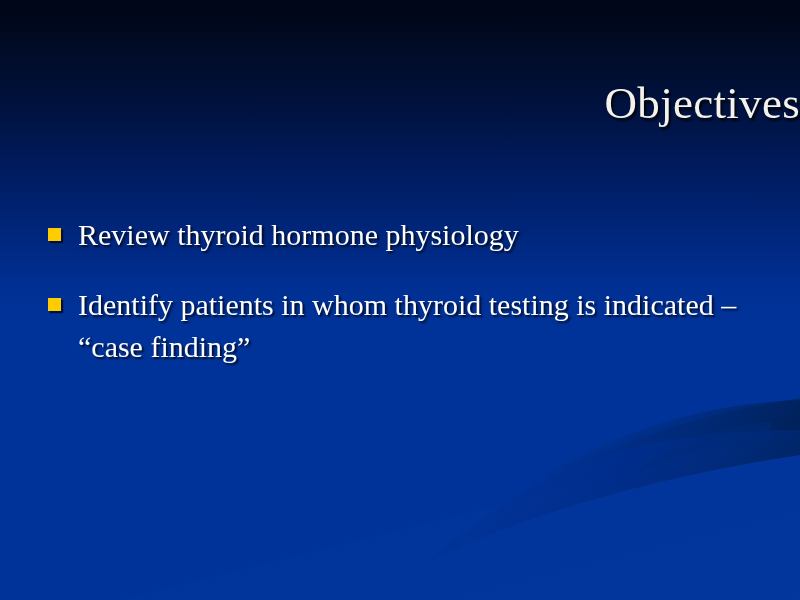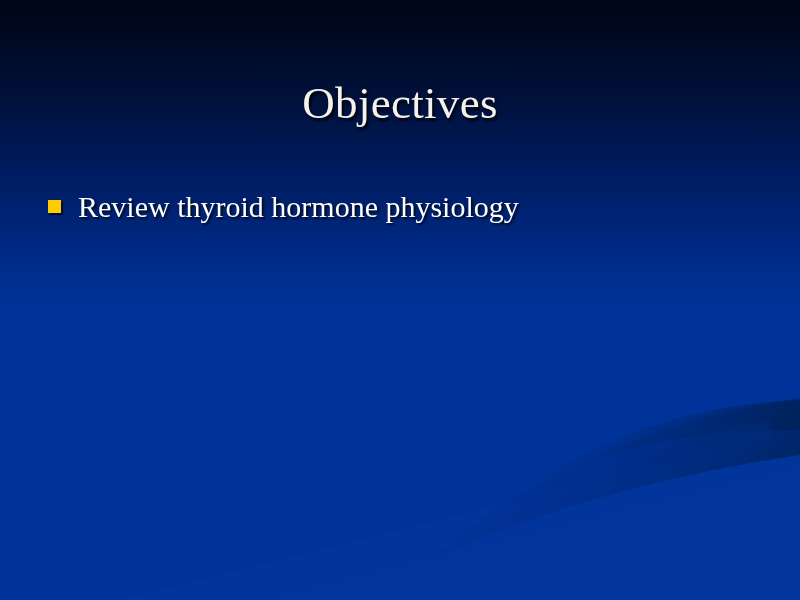--- a/index.html
+++ b/index.html
@@ -39,21 +39,21 @@
     left: 0;
     top: 0;
   }
 
   
   .title {
     position: absolute;
     left: 0;
     top: 44px;
     width: 800px;
-    text-align: center;
+    text-align: right;
     font-size: 45px;
     line-height: 58px;
     font-weight: normal;
     color: #f4f2ea;
     letter-spacing: 0.3px;
     text-shadow: 2px 3px 2px rgba(0,0,0,0.75);
     white-space: nowrap;
   }
 
   
@@ -79,20 +79,21 @@
     left: 2px;
     top: 14px;
     width: 13px;
     height: 13px;
     background: #ffcc00;
     box-shadow: 2px 2px 1px rgba(0,10,45,0.85);
   }
 
   .bullet-item .text {
     display: block;
+    margin-top: 28px;
   }
 </style>
 </head>
 <body>
 
 <div id="slide">
 
   <div class="swoosh-layer">
     <svg width="800" height="600" viewBox="0 0 800 600" aria-hidden="true">
       <defs>
@@ -125,15 +126,19 @@
   <h1 class="title">Objectives</h1>
 
   <div class="body">
 
     <div class="bullet-item">
       <span class="marker"></span>
       <span class="text">Review thyroid hormone physiology</span>
     </div>
 
 
+    <div class="bullet-item">
+      <span class="marker"></span>
+      <span class="text">Identify patients in whom thyroid testing is indicated – “case finding”</span>
+    </div>
 
   </div>
 </div>
 
 </body></html>

